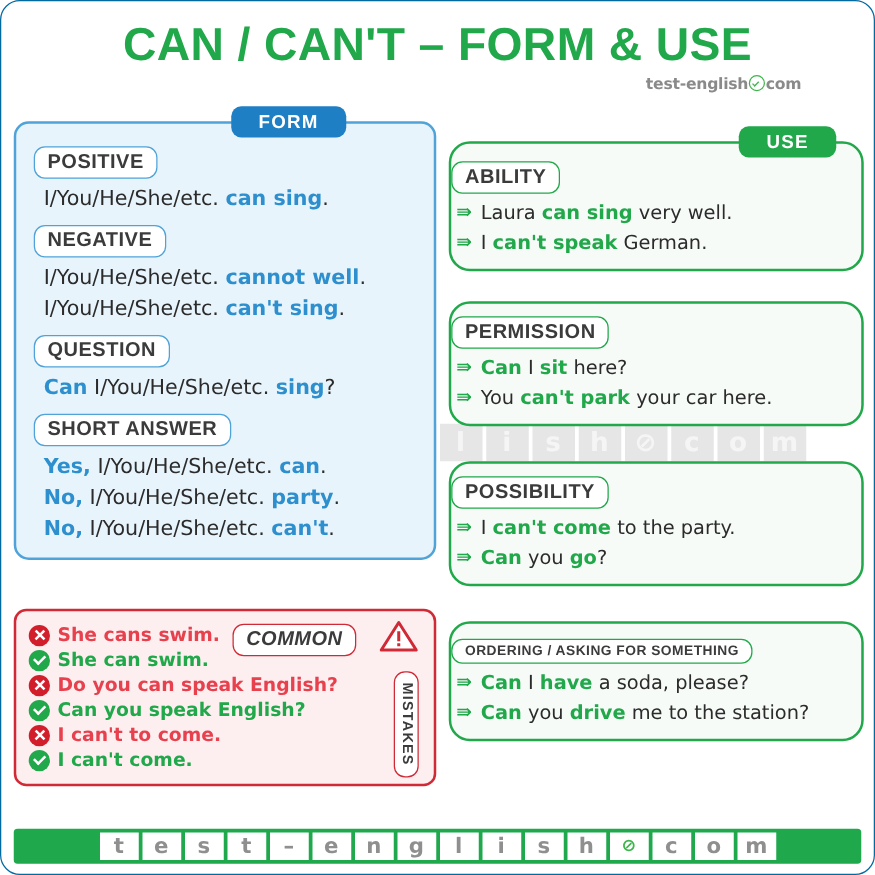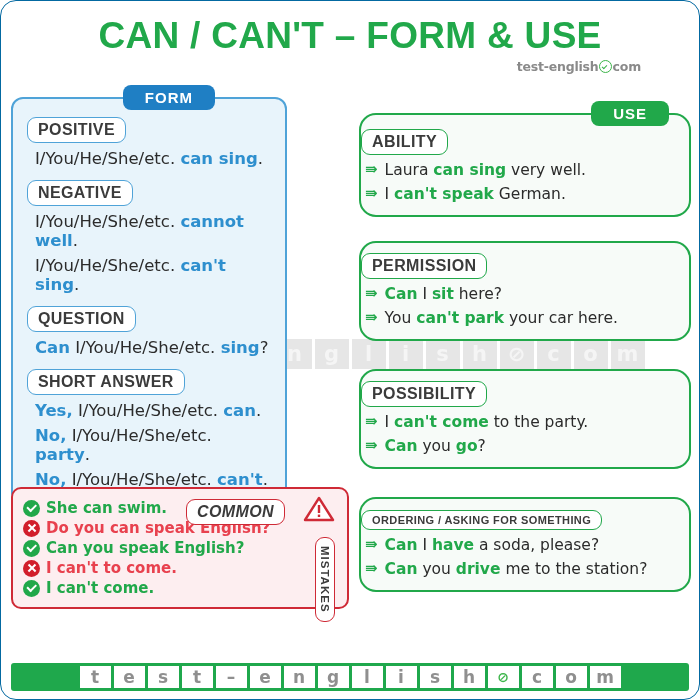--- a/index.html
+++ b/index.html
@@ -26,21 +26,21 @@
   #logo{position:absolute;top:58px;right:58px;font-size:12.5px;color:#8a8a8a;
         font-weight:bold;letter-spacing:-.2px;display:flex;align-items:flex-end;}
   .logo-check{display:inline-block;width:11px;height:11px;border:1.6px solid #3cb54a;
               border-radius:50%;position:relative;margin:0 1px 1px 0;}
   .logo-check::after{content:"";position:absolute;left:2px;top:3.5px;width:4px;height:2px;
               border-left:1.5px solid #3cb54a;border-bottom:1.5px solid #3cb54a;
               transform:rotate(-45deg);}
 
   
   .col{position:absolute;top:96px;z-index:2;}
-  #col-left{left:10px;width:276px;}
+  #col-left{left:10px;width:338px;}
   #col-right{left:358px;width:332px;margin-top:16px;}
 
   
   .tab{position:absolute;top:-12px;border-radius:8px;color:#fff;font-weight:bold;
        font-size:15px;padding:4px 22px;letter-spacing:1px;z-index:5;
        font-family:"Liberation Sans",sans-serif;}
   .tab-form{background:#1f7fc4;right:72px;}
   .tab-use{background:#21a84a;right:22px;}
 
   
@@ -171,20 +171,24 @@
     <svg id="warn-tri" viewBox="0 0 32 28">
       <path d="M16 3 L30 25 L2 25 Z" fill="#fff" stroke="#cf2a36" stroke-width="2.4" stroke-linejoin="round"></path>
       <rect x="14.8" y="10" width="2.4" height="8" fill="#cf2a36"></rect>
       <rect x="14.8" y="19.6" width="2.4" height="2.4" fill="#cf2a36"></rect>
     </svg>
     <div id="mist-vert">
       <span>MISTAKES</span>
     </div>
 
     <div class="mrow">
+      <span class="badge badge-x"></span>
+      <span class="mtxt mbad">She cans swim.</span>
+    </div>
+    <div class="mrow">
       <span class="badge badge-v"></span>
       <span class="mtxt mgood">She can swim.</span>
     </div>
     <div class="mrow">
       <span class="badge badge-x"></span>
       <span class="mtxt mbad">Do you can speak English?</span>
     </div>
     <div class="mrow">
       <span class="badge badge-v"></span>
       <span class="mtxt mgood">Can you speak English?</span>

